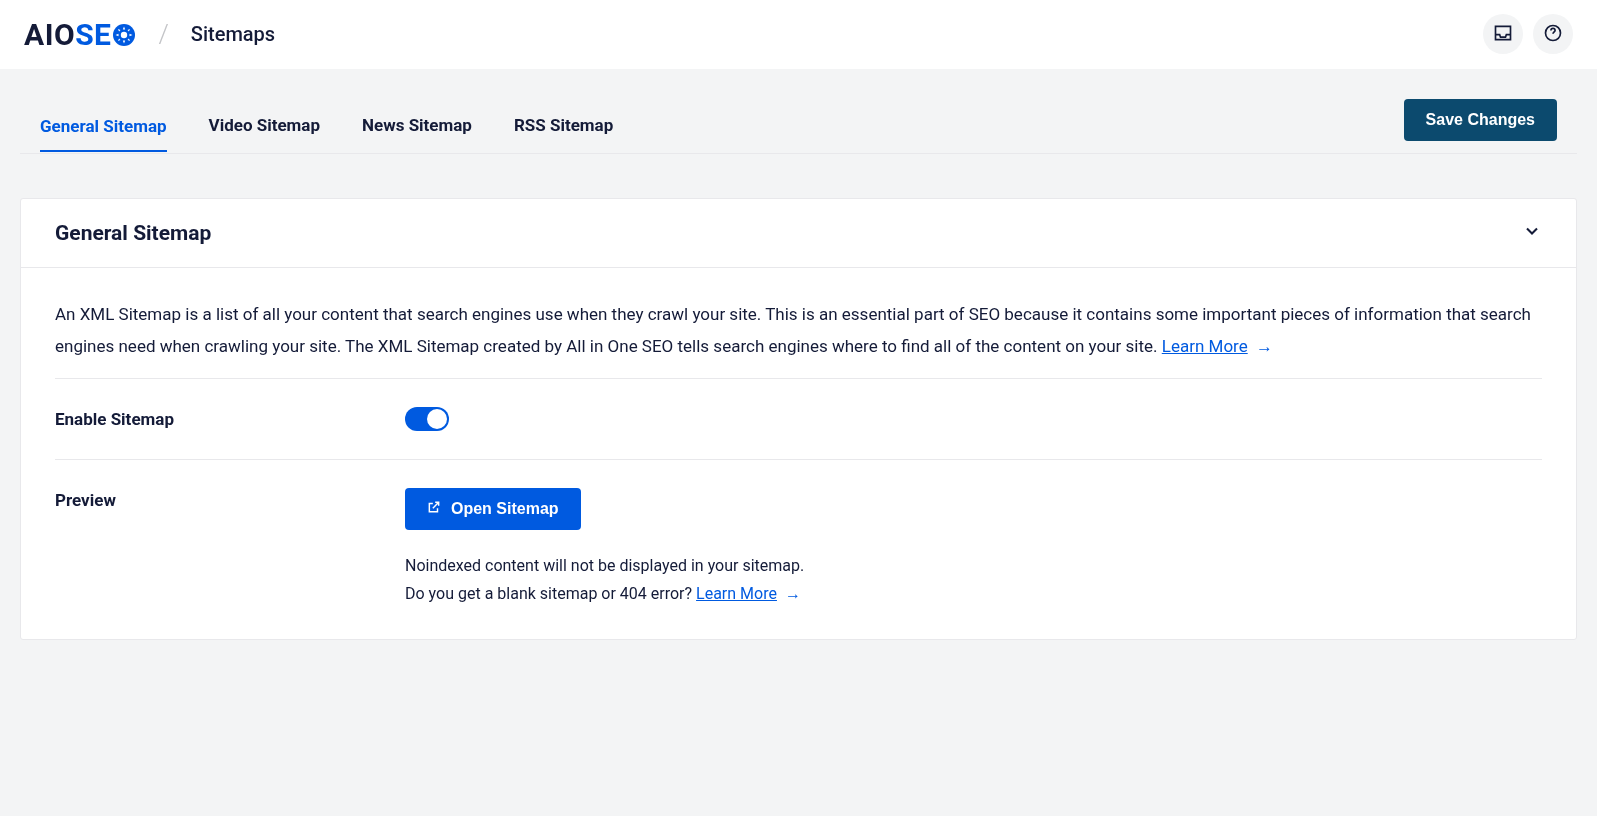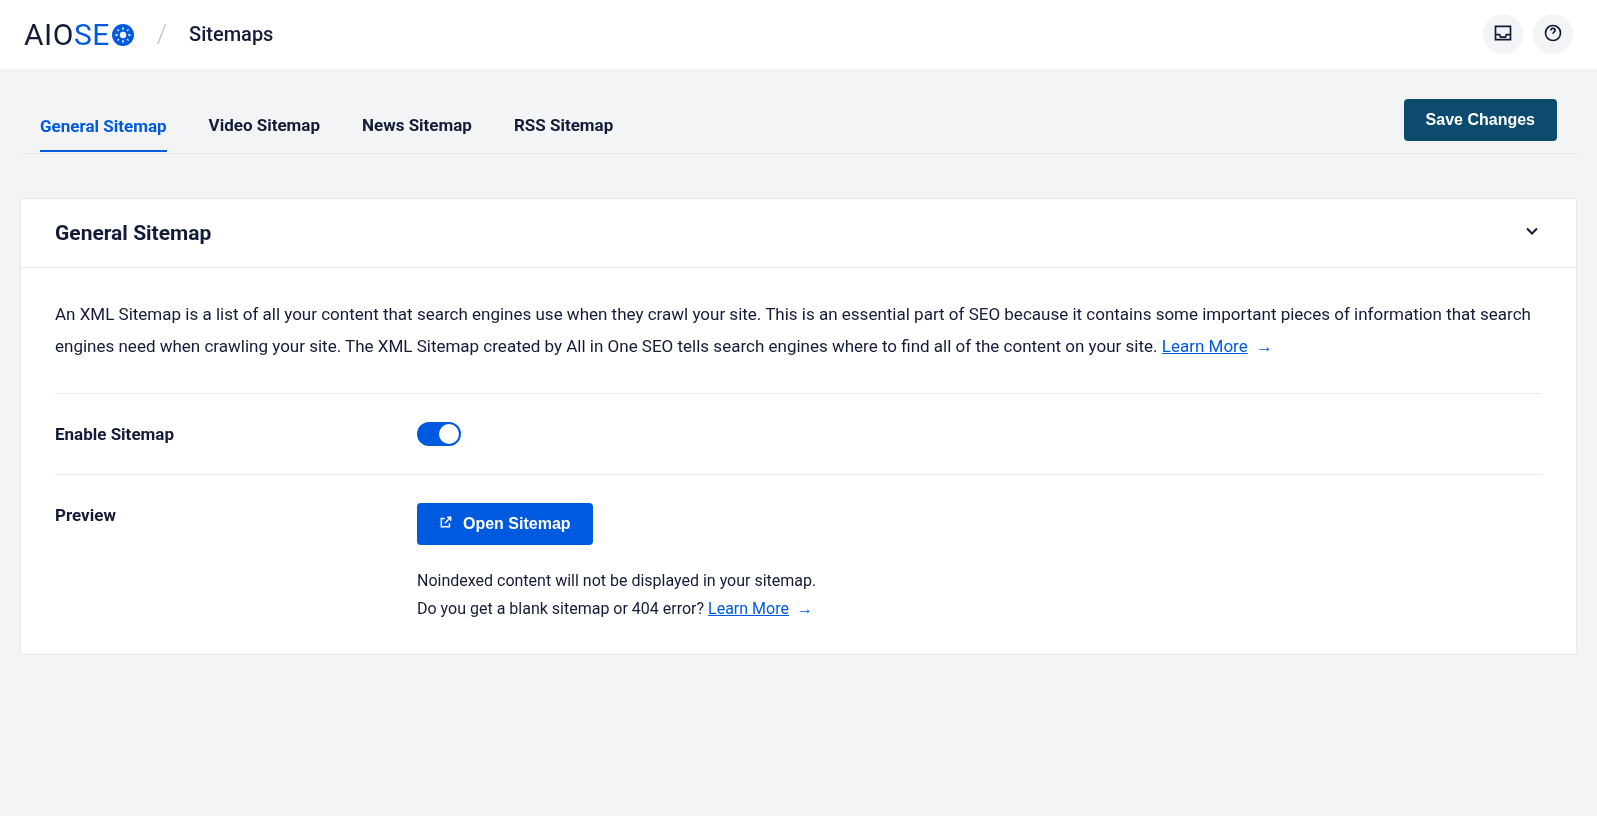--- a/index.html
+++ b/index.html
@@ -1,19 +1,19 @@
 <!DOCTYPE html>
 <html><head>
 <meta charset="utf-8">
 <style>
 * { margin: 0; padding: 0; box-sizing: border-box; }
 body { font-family: -apple-system, BlinkMacSystemFont, "Segoe UI", Roboto, Helvetica, Arial, sans-serif; background: #f3f4f5; color: #141b38; }
 
 .header { background: #fff; display: flex; align-items: center; padding: 14px 24px; border-bottom: 1px solid transparent; }
-.logo { font-weight: 400; font-size: 30px; letter-spacing: 0.5px; color: #141b38; display: flex; align-items: center; }
+.logo { font-weight: 700; font-size: 30px; letter-spacing: 0.5px; color: #141b38; display: flex; align-items: center; }
 .logo .seo { color: #005ae0; }
 .logo-gear { width: 24px; height: 24px; display: inline-block; vertical-align: middle; margin-left: 1px; margin-bottom: 4px; }
 .divider { color: #c3c4c7; font-size: 26px; margin: 0 22px; font-weight: 300; }
 .page-title { font-size: 20px; color: #141b38; font-weight: 500; text-align: right; }
 .header-right { margin-left: auto; display: flex; gap: 10px; }
 .icon-btn { width: 40px; height: 40px; border-radius: 50%; background: #f3f4f5; display: flex; align-items: center; justify-content: center; cursor: pointer; border: none; }
 .icon-btn svg { width: 20px; height: 20px; stroke: #141b38; fill: none; }
 
 .content { padding: 0 20px 40px 20px; }
 .tab-bar { display: flex; align-items: center; padding: 30px 20px 0 20px; border-bottom: 1px solid #e8e8eb; }
@@ -21,28 +21,28 @@
 .tab.active { color: #005ae0; border-bottom: 2px solid #005ae0; }
 .save-btn { margin-left: auto; background: #0c4a6e; color: #fff; font-weight: 700; font-size: 16px; padding: 12px 22px; border: none; border-radius: 4px; cursor: pointer; margin-bottom: 12px; }
 
 .card { background: #fff; border: 1px solid #e8e8eb; border-radius: 3px; margin-top: 44px; }
 .card-header { display: flex; align-items: center; justify-content: space-between; padding: 22px 34px; border-bottom: 1px solid #e8e8eb; }
 .card-header h2 { font-size: 21px; font-weight: 700; }
 .chevron { cursor: pointer; }
 .chevron svg { width: 20px; height: 20px; stroke: #141b38; fill: none; }
 
 .card-body { padding: 30px 34px; }
-.desc { font-size: 17px; line-height: 1.9; color: #141b38; padding-bottom: 30px; border-bottom: 1px solid #e8e8eb; }
+.desc { font-size: 17px; line-height: 1.9; color: #141b38; padding-bottom: 15px; border-bottom: 1px solid #e8e8eb; }
 .learn-more { color: #005ae0; text-decoration: underline; cursor: pointer; }
 .arrow { color: #005ae0; text-decoration: none; margin-left: 4px; }
 
 .row { display: flex; padding: 28px 0; border-bottom: 1px solid #e8e8eb; justify-content: space-between; }
 .row:last-child { border-bottom: none; padding-bottom: 0; }
 .row-label { width: 350px; font-size: 17px; font-weight: 700; color: #141b38; padding-top: 2px; }
-.row-content { flex: 1; margin-left: 12px; }
+.row-content { flex: 1; }
 
 .toggle { position: relative; width: 44px; height: 24px; background: #005ae0; border-radius: 100px; cursor: pointer; }
 .toggle .knob { position: absolute; top: 2px; right: 2px; width: 20px; height: 20px; background: #fff; border-radius: 50%; }
 
 .open-btn { background: #005ae0; color: #fff; font-weight: 700; font-size: 16px; padding: 12px 22px; border: none; border-radius: 4px; cursor: pointer; display: inline-flex; align-items: center; gap: 10px; }
 .open-btn svg { width: 14px; height: 14px; stroke: #fff; fill: none; }
 
 .note { font-size: 16px; color: #141b38; line-height: 1.8; margin-top: 22px; }
 </style>
 </head>

